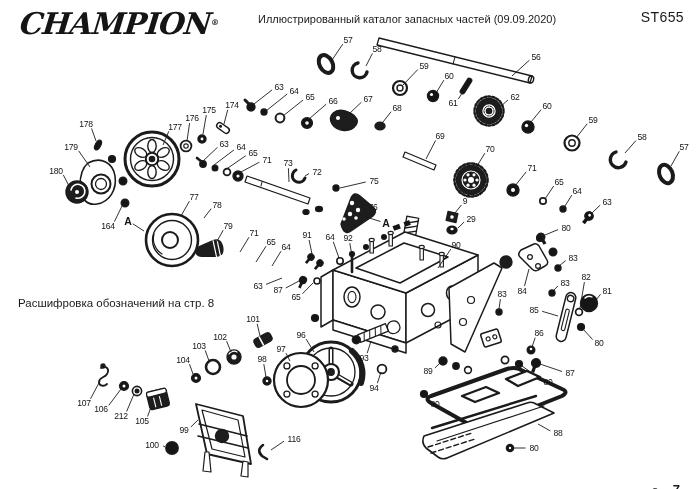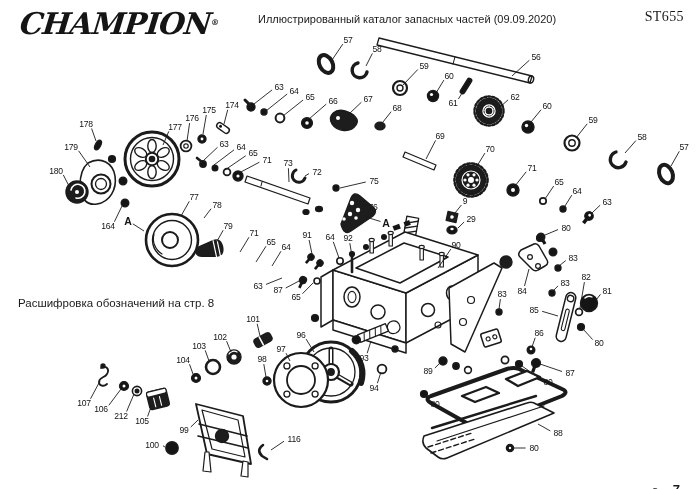--- a/index.html
+++ b/index.html
@@ -4,21 +4,21 @@
 <style>
   html,body{margin:0;padding:0;background:#fff;}
   .page{position:relative;width:700px;height:489px;background:#fff;overflow:hidden;
         font-family:"Liberation Sans",sans-serif;color:#111;}
   .logo{position:absolute;left:20px;top:6px;font-family:"DejaVu Serif",serif;
         font-style:italic;font-weight:900;font-size:24px;letter-spacing:-1px;
         transform:skewX(-6deg);color:#151515;white-space:nowrap;}
   .logo .bigc{font-size:30px;}
   .logo sup{font-size:8px;font-style:normal;letter-spacing:0;vertical-align:super;}
   .doc-title{position:absolute;left:258px;top:13px;font-size:11px;color:#1a1a1a;}
-  .model{position:absolute;right:16px;top:9px;font-size:14px;letter-spacing:.4px;color:#1a1a1a;font-family:Liberation Serif, serif;}
+  .model{position:absolute;right:16px;top:9px;font-size:14px;letter-spacing:.4px;color:#1a1a1a;}
   .note{position:absolute;left:18px;top:297px;font-size:11.5px;color:#1a1a1a;text-align:center;}
   .footer{position:absolute;right:20px;top:482px;font-size:9px;color:#1a1a1a;}
   .footer b{font-size:13px;font-weight:bold;margin-left:3px;}
   svg.diagram{position:absolute;left:0;top:0;}
   #labels text{font:8.6px "Liberation Sans",sans-serif;fill:#141414;letter-spacing:-.2px;}
   #labels text.letter{font:bold 10.5px "Liberation Sans",sans-serif;}
 </style>
 </head>
 <body>
 

